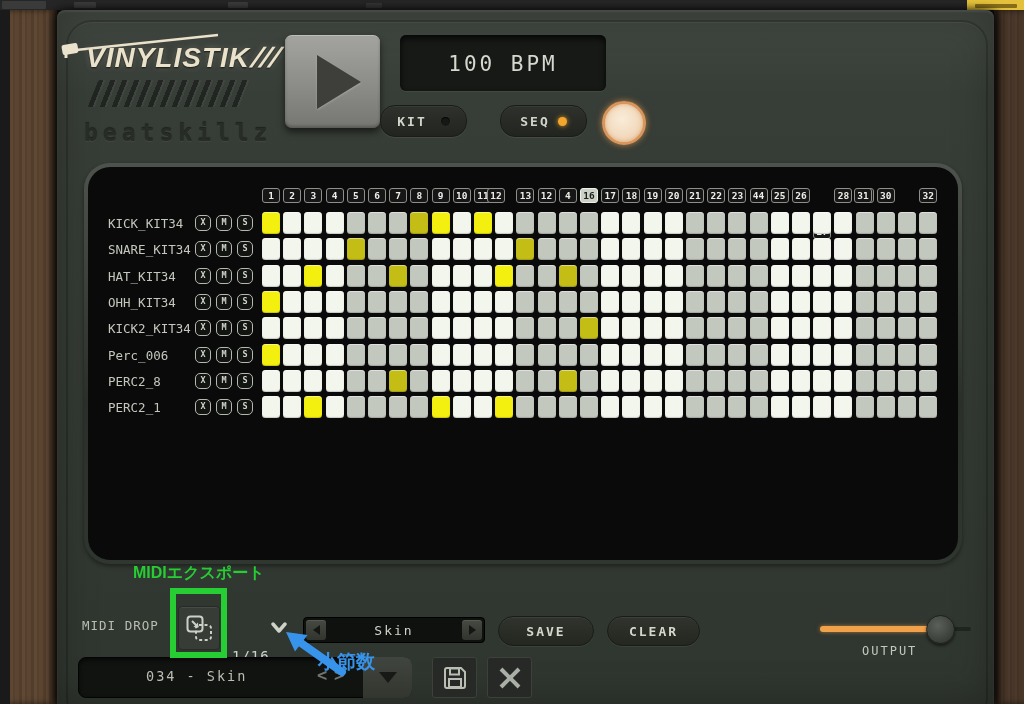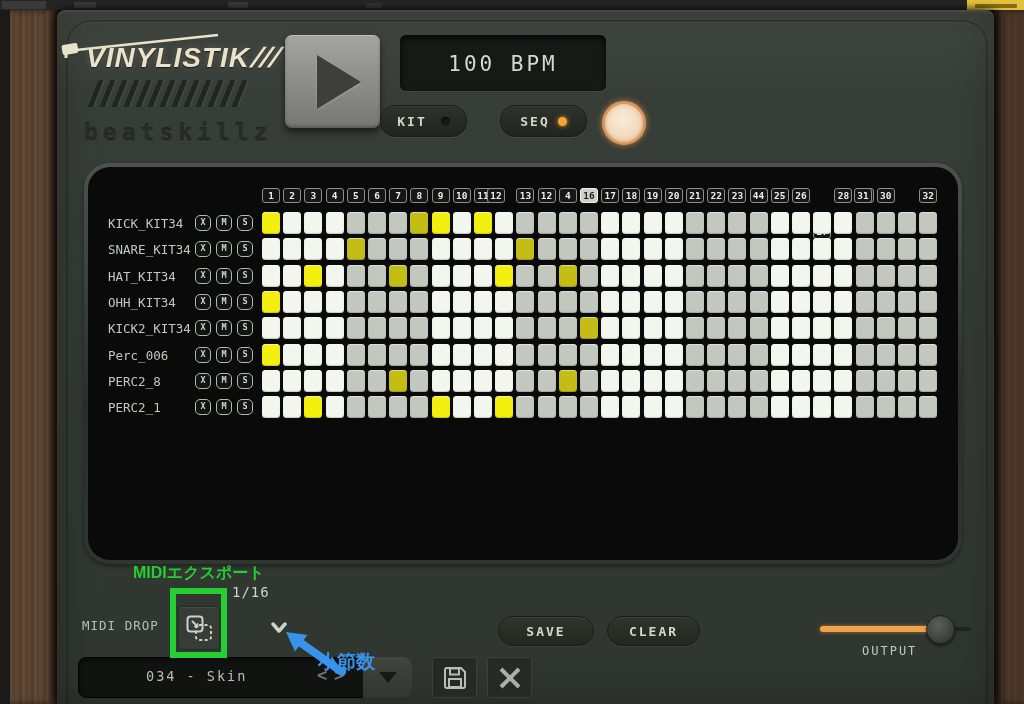--- a/index.html
+++ b/index.html
@@ -87,21 +87,21 @@
   .cell.g0{background:#f2f6ec;}
   .cell.g1{background:#c3c8be;}
   .cell.g0.on{background:#f3f00f;}
   .cell.g1.on{background:#c4bd16;}
 
   
   .ctl-label{color:#b9beb2;font-size:12.5px;letter-spacing:1px;}
   #midi-drag-button{left:178px;top:606px;width:40px;height:42px;border-radius:4px;background:#383c37;
     border:1px solid #272b26;box-shadow:inset 0 1px 0 rgba(255,255,255,.08);display:flex;
     align-items:center;justify-content:center;cursor:pointer;}
-  #rate-value{left:232px;top:584px;font-size:14px;color:#ced3c9;letter-spacing:1px;cursor:pointer;}
+  #rate-value{left:232px;top:648px;font-size:14px;color:#ced3c9;letter-spacing:1px;cursor:pointer;}
   #rate-chevron{left:271px;top:622px;cursor:pointer;}
   #skin-selector{left:303px;top:617px;width:182px;height:26px;background:#0f110f;border:1px solid #000;
     border-radius:4px;box-sizing:border-box;}
   .sel-arrow{position:absolute;top:2px;width:20px;height:20px;border-radius:3px;
     background:linear-gradient(180deg,#454941,#31352e);box-shadow:inset 0 1px 0 rgba(255,255,255,.1);
     display:flex;align-items:center;justify-content:center;cursor:pointer;}
   #sel-left{left:2px;} #sel-right{right:2px;}
   .tri-l{width:0;height:0;border-right:7px solid #141614;border-top:5px solid transparent;border-bottom:5px solid transparent;}
   .tri-r{width:0;height:0;border-left:7px solid #141614;border-top:5px solid transparent;border-bottom:5px solid transparent;}
   #skin-name{position:absolute;left:0;width:100%;top:5px;text-align:center;font-size:13px;
@@ -536,20 +536,29 @@
       <rect x="1.5" y="1.5" width="15" height="15" rx="3" fill="none" stroke="#ccd1c7" stroke-width="2"></rect>
       <line x1="6" y1="6" x2="12" y2="12" stroke="#ccd1c7" stroke-width="2"></line>
       <polygon points="12.5,12.5 7.5,12 12,7.5" fill="#ccd1c7"></polygon>
       <rect x="10" y="10" width="15" height="15" rx="3" fill="none" stroke="#ccd1c7" stroke-width="2" stroke-dasharray="3 2.5"></rect>
     </svg>
   </div>
   <div class="abs" id="rate-value">1/16</div>
   <svg class="abs" id="rate-chevron" width="16" height="12">
     <polyline points="2,2 8,9 14,2" fill="none" stroke="#ced3c9" stroke-width="3.5" stroke-linecap="round" stroke-linejoin="round"></polyline>
   </svg>
+  <div class="abs" id="skin-selector">
+    <div class="sel-arrow" id="sel-left">
+        <div class="tri-l"></div>
+      </div>
+    <div id="skin-name">Skin</div>
+    <div class="sel-arrow" id="sel-right">
+        <div class="tri-r"></div>
+      </div>
+  </div>
   <div class="abs action-pill" id="save-button">SAVE</div>
   <div class="abs action-pill" id="delete-button">CLEAR</div>
   <div class="abs" id="output-track-on"></div>
   <div class="abs" id="output-track-off"></div>
   <div class="abs" id="output-knob"></div>
   <div class="abs ctl-label" id="output-label">OUTPUT</div>
 
   <div class="abs" id="preset-bar"></div>
   <div class="abs" id="preset-name">034 - Skin</div>
   <div class="abs preset-chev" id="preset-prev">&lt;</div>

